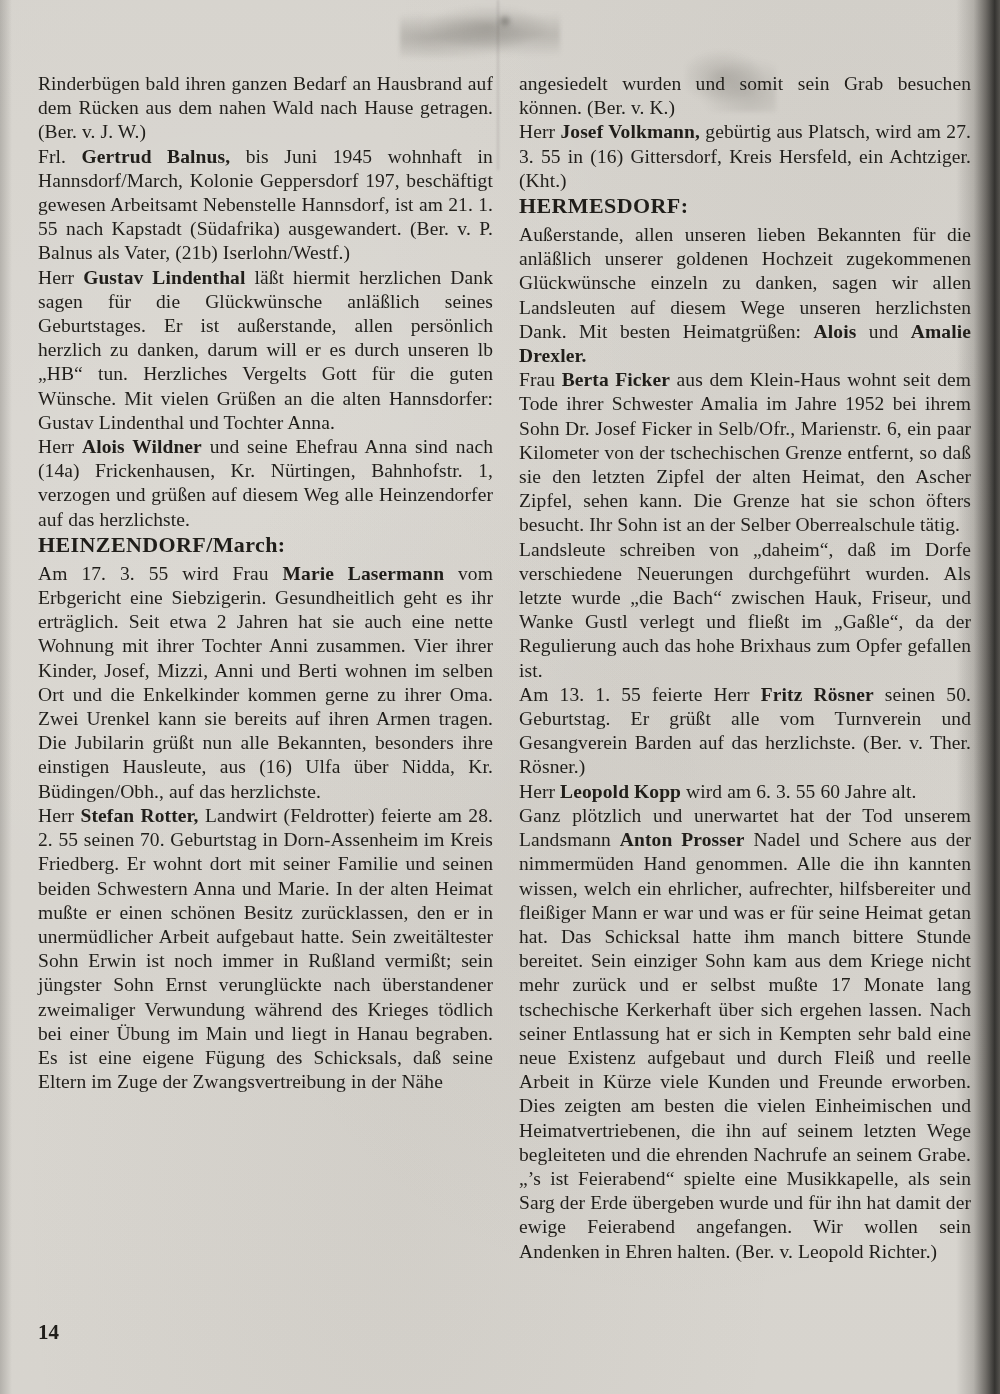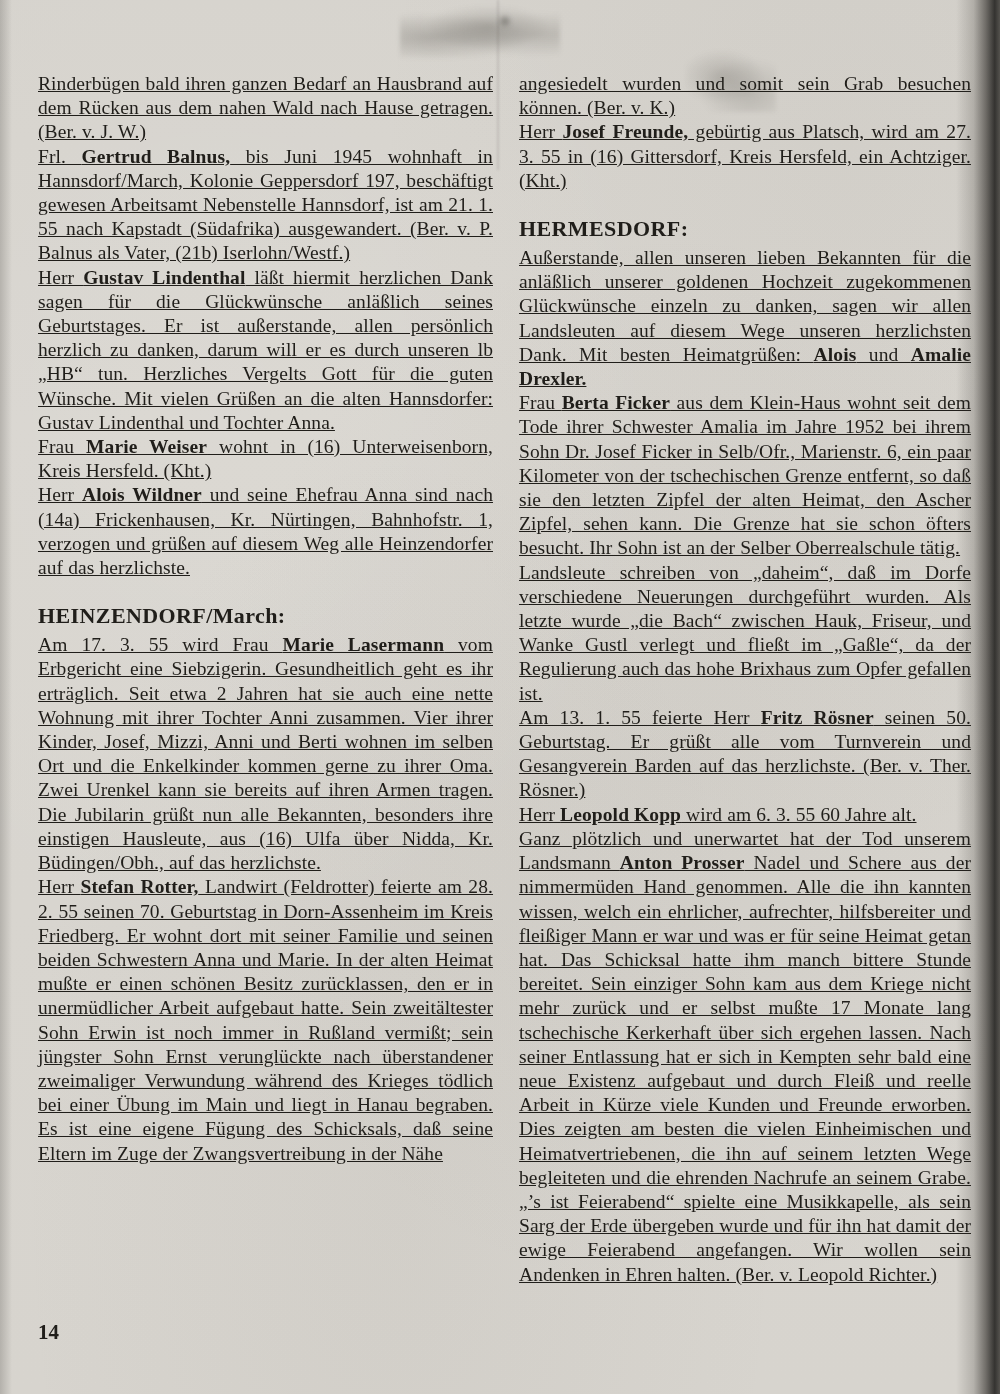--- a/index.html
+++ b/index.html
@@ -27,23 +27,23 @@
   .col {
     position: absolute;
     top: 72px;
     text-align: justify;
     font-size: 19.5px;
     line-height: 24.2px;
     letter-spacing: 0.1px;
   }
   .col-left  { left: 38px;  width: 455px; }
   .col-right { left: 519px; width: 452px; }
-  p.para { margin: 0; padding: 0; text-decoration: underline; }
+  p.para { margin: 0; padding: 0; }
   h2.section-heading {
-    margin: 23px 0 4px 0;
+    margin: 0 0 4px 0;
     padding: 0;
     font-size: 22px;
     line-height: 26px;
     font-weight: bold;
     letter-spacing: 0.4px;
     text-align: left;
   }
   .b { font-weight: bold; }
   .page-number {
     position: absolute;
@@ -108,30 +108,29 @@
 <div class="page">
   <div class="smudge s1"></div>
   <div class="smudge s2"></div>
   <div class="smudge s3"></div>
   <div class="crease"></div>
 
   <div class="col col-left">
       <p class="para"><span class="r">Rinderbügen bald ihren ganzen Bedarf an Hausbrand auf dem Rücken aus dem nahen Wald nach Hause getragen. (Ber. v. J. W.)</span></p>
       <p class="para"><span class="r">Frl. </span><span class="b">Gertrud Balnus,</span><span class="r"> bis Juni 1945 wohnhaft in Hannsdorf/March, Kolonie Geppersdorf 197, beschäftigt gewesen Arbeitsamt Nebenstelle Hannsdorf, ist am 21. 1. 55 nach Kapstadt (Südafrika) ausgewandert. (Ber. v. P. Balnus als Vater, (21b) Iserlohn/Westf.)</span></p>
       <p class="para"><span class="r">Herr </span><span class="b">Gustav Lindenthal</span><span class="r"> läßt hiermit herzlichen Dank sagen für die Glückwünsche anläßlich seines Geburtstages. Er ist außerstande, allen persönlich herzlich zu danken, darum will er es durch unseren lb „HB“ tun. Herzliches Vergelts Gott für die guten Wünsche. Mit vielen Grüßen an die alten Hannsdorfer: Gustav Lindenthal und Tochter Anna.</span></p>
-      <p class="para"><span class="r">Frau </span><span class="b">Marie Weiser</span><span class="r"> wohnt in (16) Unterweisenborn, Kreis Hersfeld. (Kht.)</span></p>
       <p class="para"><span class="r">Herr </span><span class="b">Alois Wildner</span><span class="r"> und seine Ehefrau Anna sind nach (14a) Frickenhausen, Kr. Nürtingen, Bahnhofstr. 1, verzogen und grüßen auf diesem Weg alle Heinzendorfer auf das herzlichste.</span></p>
       <h2 class="section-heading">HEINZENDORF/March:</h2>
       <p class="para"><span class="r">Am 17. 3. 55 wird Frau </span><span class="b">Marie Lasermann</span><span class="r"> vom Erbgericht eine Siebzigerin. Gesundheitlich geht es ihr erträglich. Seit etwa 2 Jahren hat sie auch eine nette Wohnung mit ihrer Tochter Anni zusammen. Vier ihrer Kinder, Josef, Mizzi, Anni und Berti wohnen im selben Ort und die Enkelkinder kommen gerne zu ihrer Oma. Zwei Urenkel kann sie bereits auf ihren Armen tragen. Die Jubilarin grüßt nun alle Bekannten, besonders ihre einstigen Hausleute, aus (16) Ulfa über Nidda, Kr. Büdingen/Obh., auf das herzlichste.</span></p>
       <p class="para"><span class="r">Herr </span><span class="b">Stefan Rotter,</span><span class="r"> Landwirt (Feldrotter) feierte am 28. 2. 55 seinen 70. Geburtstag in Dorn-Assenheim im Kreis Friedberg. Er wohnt dort mit seiner Familie und seinen beiden Schwestern Anna und Marie. In der alten Heimat mußte er einen schönen Besitz zurücklassen, den er in unermüdlicher Arbeit aufgebaut hatte. Sein zweitältester Sohn Erwin ist noch immer in Rußland vermißt; sein jüngster Sohn Ernst verunglückte nach überstandener zweimaliger Verwundung während des Krieges tödlich bei einer Übung im Main und liegt in Hanau begraben. Es ist eine eigene Fügung des Schicksals, daß seine Eltern im Zuge der Zwangsvertreibung in der Nähe</span></p>
     </div>
 
   <div class="col col-right">
       <p class="para"><span class="r">angesiedelt wurden und somit sein Grab besuchen können. (Ber. v. K.)</span></p>
-      <p class="para"><span class="r">Herr </span><span class="b">Josef Freunde,</span><span class="r"> gebürtig aus Platsch, wird am 27. 3. 55 in (16) Gittersdorf, Kreis Hersfeld, ein Achtziger. (Kht.)</span></p>
+      <p class="para"><span class="r">Herr </span><span class="b">Josef Volkmann,</span><span class="r"> gebürtig aus Platsch, wird am 27. 3. 55 in (16) Gittersdorf, Kreis Hersfeld, ein Achtziger. (Kht.)</span></p>
       <h2 class="section-heading">HERMESDORF:</h2>
       <p class="para"><span class="r">Außerstande, allen unseren lieben Bekannten für die anläßlich unserer goldenen Hochzeit zugekommenen Glückwünsche einzeln zu danken, sagen wir allen Landsleuten auf diesem Wege unseren herzlichsten Dank. Mit besten Heimatgrüßen: </span><span class="b">Alois</span><span class="r"> und </span><span class="b">Amalie Drexler.</span></p>
       <p class="para"><span class="r">Frau </span><span class="b">Berta Ficker</span><span class="r"> aus dem Klein-Haus wohnt seit dem Tode ihrer Schwester Amalia im Jahre 1952 bei ihrem Sohn Dr. Josef Ficker in Selb/Ofr., Marienstr. 6, ein paar Kilometer von der tschechischen Grenze entfernt, so daß sie den letzten Zipfel der alten Heimat, den Ascher Zipfel, sehen kann. Die Grenze hat sie schon öfters besucht. Ihr Sohn ist an der Selber Oberrealschule tätig.</span></p>
       <p class="para"><span class="r">Landsleute schreiben von „daheim“, daß im Dorfe verschiedene Neuerungen durchgeführt wurden. Als letzte wurde „die Bach“ zwischen Hauk, Friseur, und Wanke Gustl verlegt und fließt im „Gaßle“, da der Regulierung auch das hohe Brixhaus zum Opfer gefallen ist.</span></p>
       <p class="para"><span class="r">Am 13. 1. 55 feierte Herr </span><span class="b">Fritz Rösner</span><span class="r"> seinen 50. Geburtstag. Er grüßt alle vom Turnverein und Gesangverein Barden auf das herzlichste. (Ber. v. Ther. Rösner.)</span></p>
       <p class="para"><span class="r">Herr </span><span class="b">Leopold Kopp</span><span class="r"> wird am 6. 3. 55 60 Jahre alt.</span></p>
       <p class="para"><span class="r">Ganz plötzlich und unerwartet hat der Tod unserem Landsmann </span><span class="b">Anton Prosser</span><span class="r"> Nadel und Schere aus der nimmermüden Hand genommen. Alle die ihn kannten wissen, welch ein ehrlicher, aufrechter, hilfsbereiter und fleißiger Mann er war und was er für seine Heimat getan hat. Das Schicksal hatte ihm manch bittere Stunde bereitet. Sein einziger Sohn kam aus dem Kriege nicht mehr zurück und er selbst mußte 17 Monate lang tschechische Kerkerhaft über sich ergehen lassen. Nach seiner Entlassung hat er sich in Kempten sehr bald eine neue Existenz aufgebaut und durch Fleiß und reelle Arbeit in Kürze viele Kunden und Freunde erworben. Dies zeigten am besten die vielen Einheimischen und Heimatvertriebenen, die ihn auf seinem letzten Wege begleiteten und die ehrenden Nachrufe an seinem Grabe. „’s ist Feierabend“ spielte eine Musikkapelle, als sein Sarg der Erde übergeben wurde und für ihn hat damit der ewige Feierabend angefangen. Wir wollen sein Andenken in Ehren halten. (Ber. v. Leopold Richter.)</span></p>
     </div>
 
   <div class="page-number">14</div>

